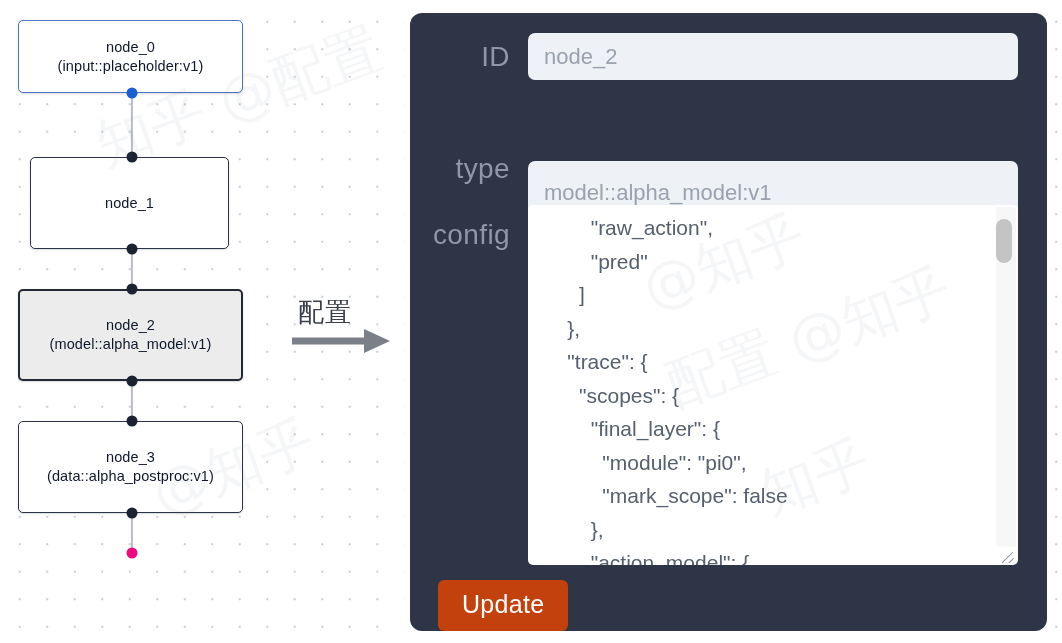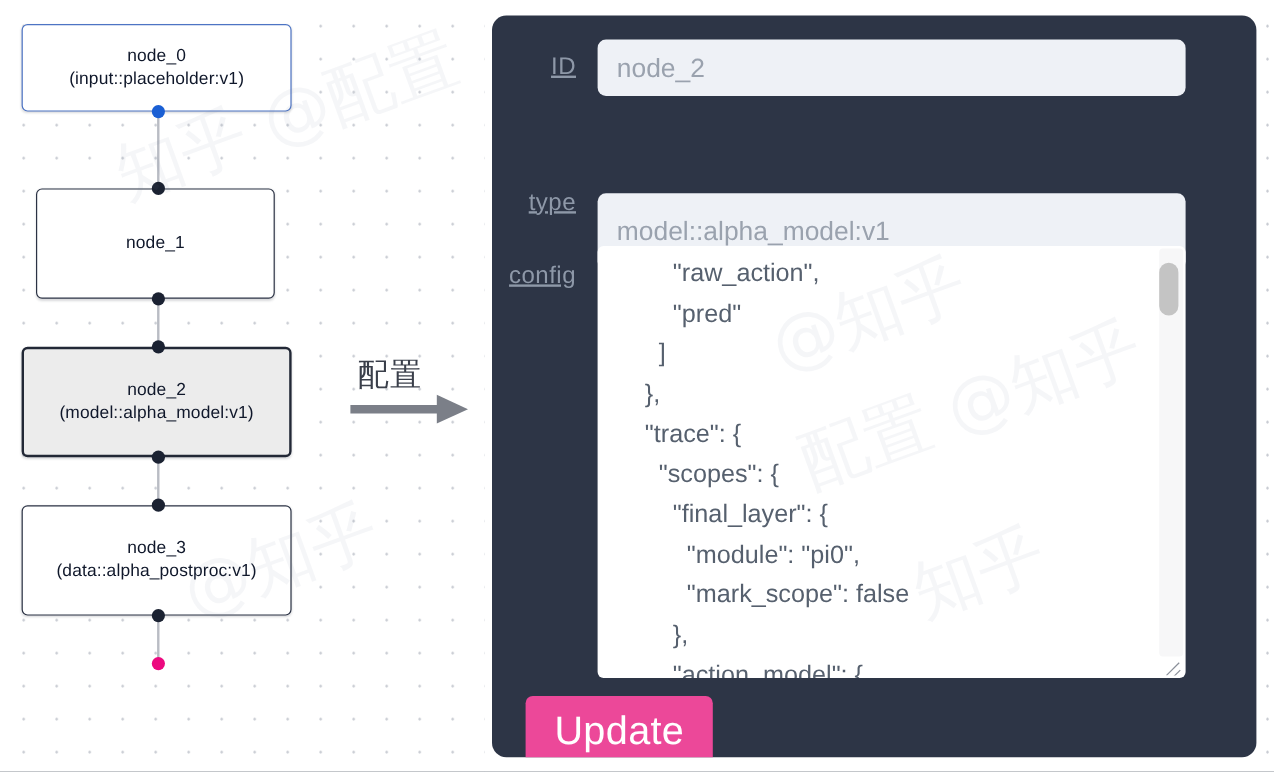--- a/index.html
+++ b/index.html
@@ -71,24 +71,23 @@
   
   #config-panel{
     position:absolute;left:410px;top:13px;width:637px;height:618px;
     background:#2d3546;
     border-radius:12px;
     box-sizing:border-box;
     overflow:hidden;
   }
   .field-row{position:absolute;display:flex;align-items:center;}
   .field-label{
-    color:#8e98a8;font-size:20px;letter-spacing:.4px;
-    text-align:right;width:88px;padding-right:18px;box-sizing:border-box;
+    color:#8e98a8;font-size:28px;letter-spacing:.4px;
+    text-align:right;width:118px;padding-right:18px;box-sizing:border-box;
     user-select:none;
-    text-decoration:underline;
   }
   .field-input{
     background:#eef1f6;border:none;border-radius:7px;
     color:#9aa2ae;font-size:22px;
     padding:9px 16px;box-sizing:border-box;
     font-family:"Liberation Sans","DejaVu Sans",sans-serif;
     outline:none;
   }
 
   #id-row{left:0px;top:20px;width:637px;}
@@ -123,22 +122,22 @@
   }
   #config-resize-handle i{
     position:absolute;background:#8a8f99;height:1.4px;
     transform-origin:center;
   }
   #config-resize-handle i.a{width:15px;right:0px;bottom:5px;transform:rotate(-45deg);}
   #config-resize-handle i.b{width:9px;right:0px;bottom:1px;transform:rotate(-45deg);}
 
   #update-button{
     position:absolute;left:28px;top:567px;
-    background:#ec4899;color:#ffffff;border:none;border-radius:6px;
-    font-size:33px;letter-spacing:.3px;
+    background:#c2410c;color:#ffffff;border:none;border-radius:6px;
+    font-size:25px;letter-spacing:.3px;
     padding:10px 24px 12px 24px;
     font-family:"Liberation Sans","DejaVu Sans",sans-serif;
     cursor:pointer;
   }
 
   
   .wm{
     position:absolute;color:rgba(120,130,150,.07);
     font-family:"DejaVu Sans","Liberation Sans",sans-serif;
     font-size:56px;white-space:nowrap;pointer-events:none;

